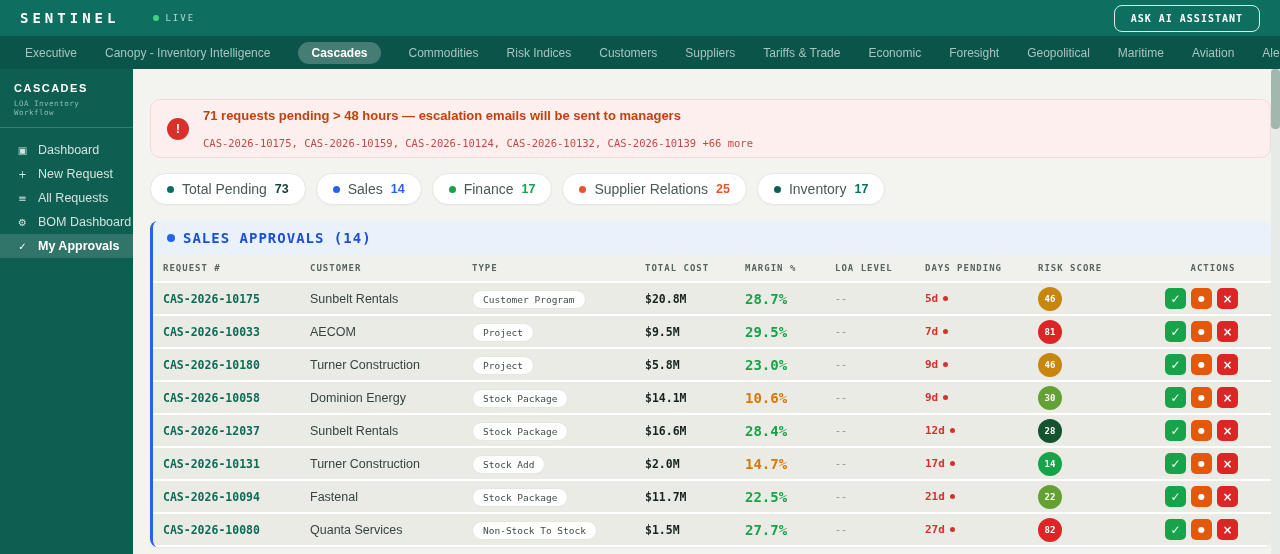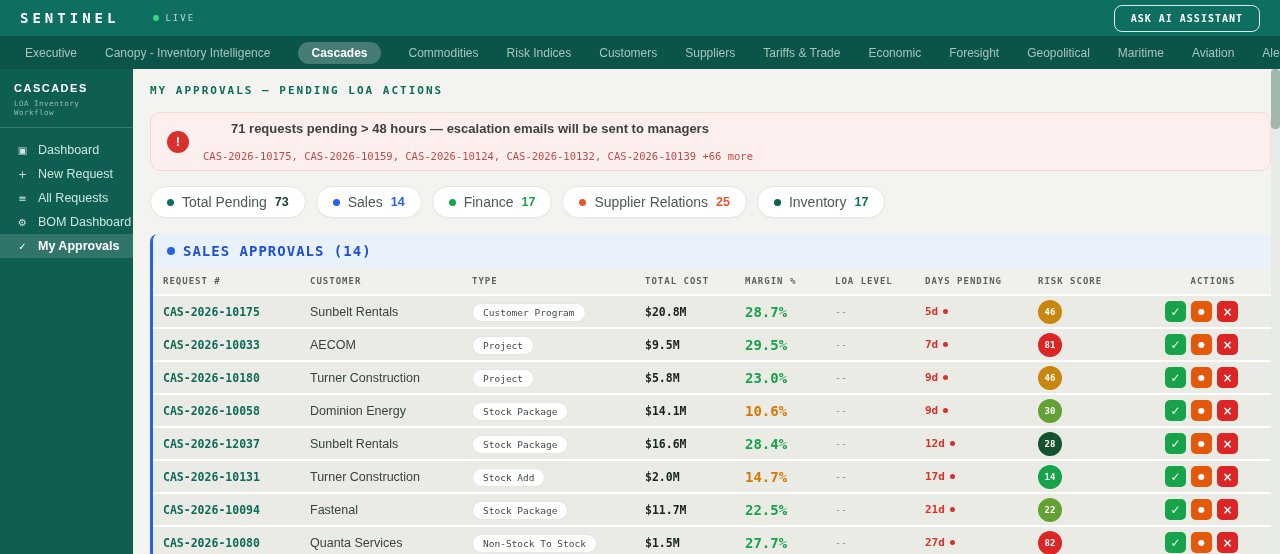--- a/index.html
+++ b/index.html
@@ -36,21 +36,21 @@
 
   
   .page-title { color:#0c6b5a; font-weight:bold; font-size:11px; letter-spacing:2px; }
   .page-sub { color:#68766f; font-size:12.5px; margin-top:7px; }
 
   
   .alert { margin-top:15px; background:#fdefee; border:1px solid #f6d8d5; border-radius:10px;
            padding:8px 16px; display:flex; align-items:center; gap:14px; }
   .alert-icon { width:22px; height:22px; border-radius:50%; background:#d9302c; color:#fff; font-weight:bold;
                 font-size:13px; display:flex; align-items:center; justify-content:center; flex:none; }
-  .alert-title { color:#404040; font-weight:bold; font-size:13px;margin-left:28px; }
+  .alert-title { color:#c2410c; font-weight:bold; font-size:13px; }
   .alert-detail { color:#bf4a45; font-size:10.5px; margin-top:14px; }
 
   
   .chips { margin-top:15px; display:flex; gap:10px; }
   .chip { background:#fff; border:1px solid #e3e8e3; border-radius:999px; padding:7px 16px;
           display:flex; align-items:center; gap:8px; box-shadow:0 1px 2px rgba(0,0,0,.03); cursor:pointer; }
   .chip-dot { width:7px; height:7px; border-radius:50%; flex:none; }
   .chip-label { font-size:14px; color:#4c5a54; }
   .chip-count { font-size:12.5px; font-weight:bold; }
 
@@ -141,21 +141,20 @@
           <span class="sb-label">BOM Dashboard</span>
         </div>
         <div class="sb-item active">
           <span class="sb-icon">✓</span>
           <span class="sb-label">My Approvals</span>
         </div>
       </div>
   </aside>
 
   <main class="main">
-    <h1 class="page-title mono">MY APPROVALS — PENDING LOA ACTIONS</h1>
 
     <div class="alert">
       <div class="alert-icon">!</div>
       <div>
         <div class="alert-title">71 requests pending &gt; 48 hours — escalation emails will be sent to managers</div>
         <div class="alert-detail mono">CAS-2026-10175, CAS-2026-10159, CAS-2026-10124, CAS-2026-10132, CAS-2026-10139 +66 more</div>
       </div>
     </div>
 
     <div class="chips" id="chips">

